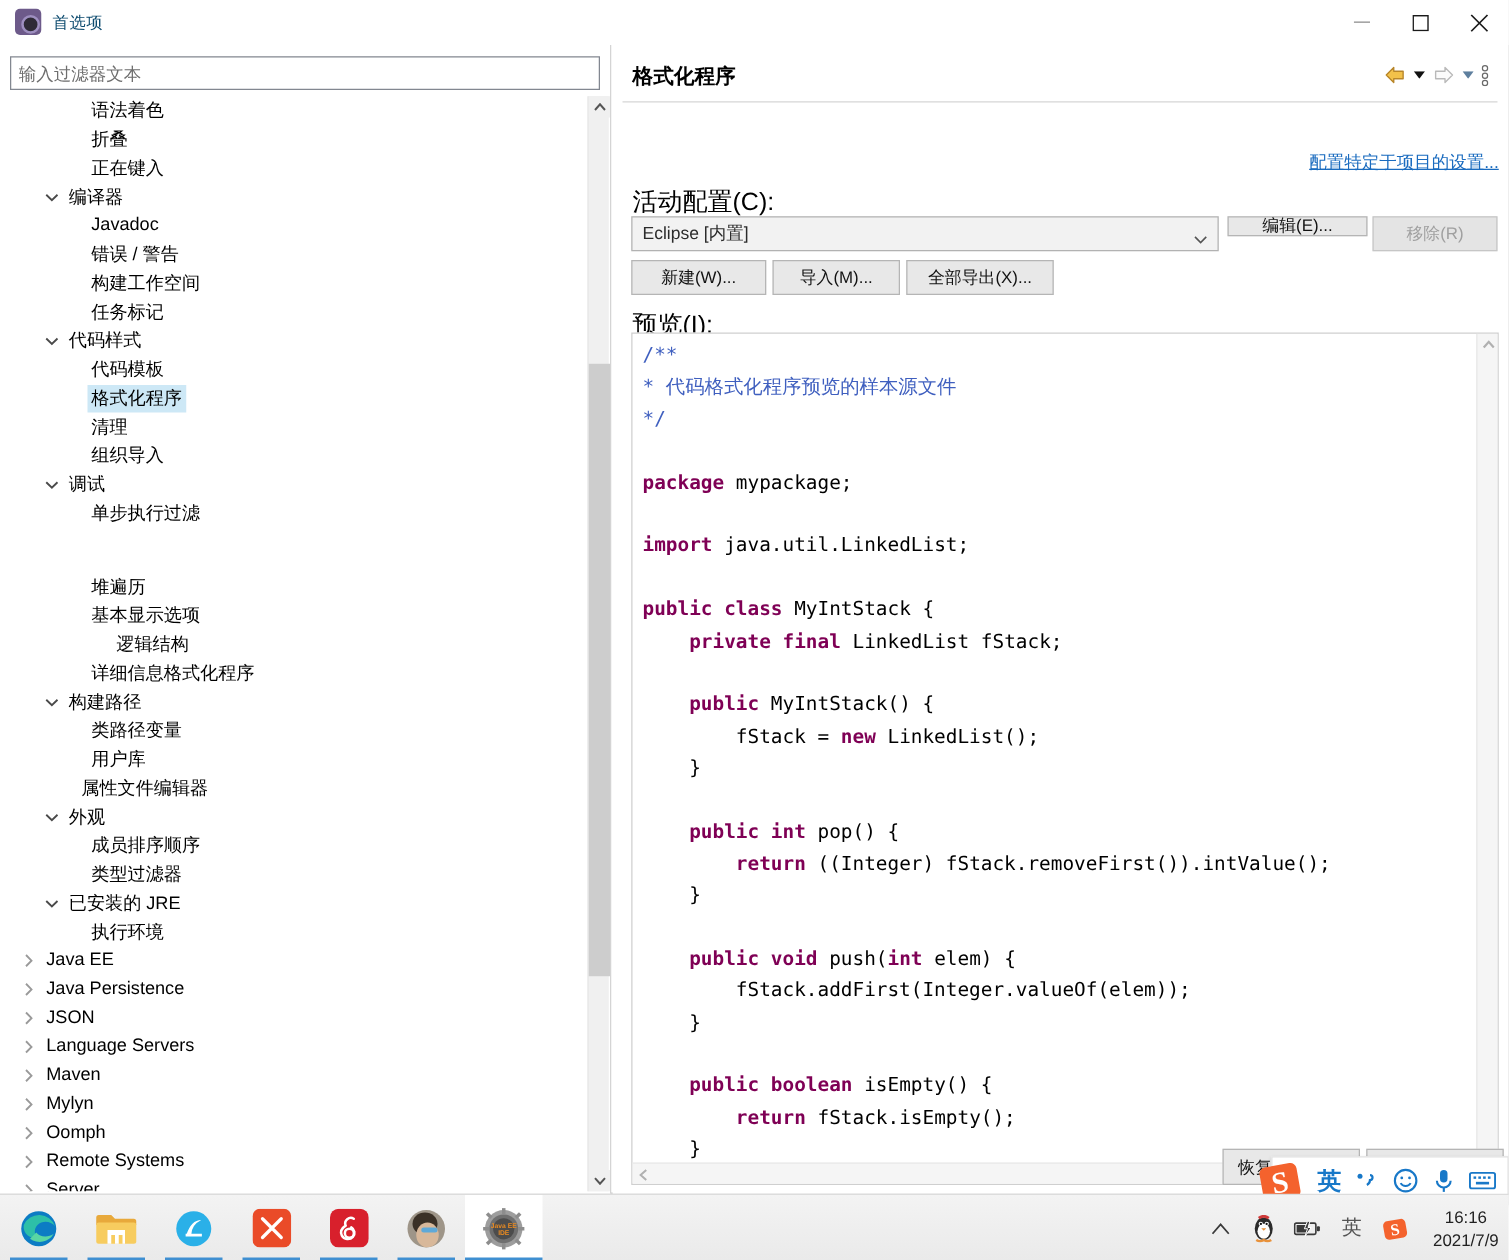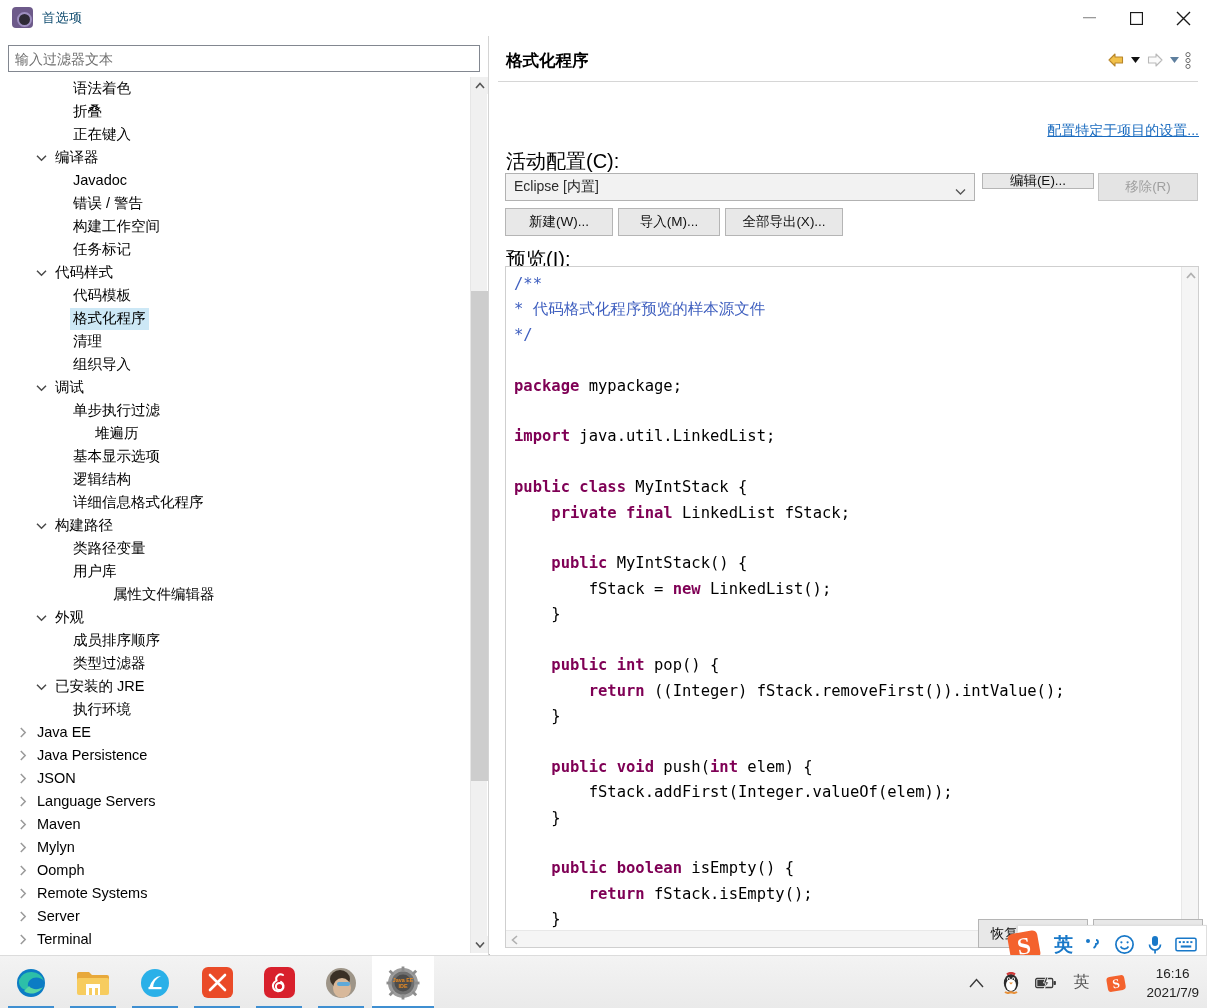--- a/index.html
+++ b/index.html
@@ -304,29 +304,29 @@
                 <svg width="11" height="8" viewBox="0 0 11 8">
                   <path d="M1 1.8 L5.5 6.2 L10 1.8" stroke="#4a4a4a" stroke-width="1.5" fill="none"></path>
                 </svg>
               </span>
               <span class="tree-label">调试</span>
             </div>
             <div class="tree-row" style="padding-left: 50px;">
               <span class="twisty"></span>
               <span class="tree-label">单步执行过滤</span>
             </div>
-            <div class="tree-row" style="padding-left: 72px;">
+            <div class="tree-row" style="padding-left: 50px; margin-top: 36px;">
               <span class="twisty"></span>
               <span class="tree-label">堆遍历</span>
             </div>
             <div class="tree-row" style="padding-left: 50px;">
               <span class="twisty"></span>
               <span class="tree-label">基本显示选项</span>
             </div>
-            <div class="tree-row" style="padding-left: 50px;">
+            <div class="tree-row" style="padding-left: 50px; gap: 20px;">
               <span class="twisty"></span>
               <span class="tree-label">逻辑结构</span>
             </div>
             <div class="tree-row" style="padding-left: 50px;">
               <span class="twisty"></span>
               <span class="tree-label">详细信息格式化程序</span>
             </div>
             <div class="tree-row" style="padding-left: 32px;">
               <span class="twisty">
                 <svg width="11" height="8" viewBox="0 0 11 8">
@@ -336,21 +336,21 @@
               <span class="tree-label">构建路径</span>
             </div>
             <div class="tree-row" style="padding-left: 50px;">
               <span class="twisty"></span>
               <span class="tree-label">类路径变量</span>
             </div>
             <div class="tree-row" style="padding-left: 50px; align-items: center;">
               <span class="twisty"></span>
               <span class="tree-label">用户库</span>
             </div>
-            <div class="tree-row" style="padding-left: 42px; margin-left: 48px;">
+            <div class="tree-row" style="padding-left: 42px;">
               <span class="twisty"></span>
               <span class="tree-label">属性文件编辑器</span>
             </div>
             <div class="tree-row" style="padding-left: 32px;">
               <span class="twisty">
                 <svg width="11" height="8" viewBox="0 0 11 8">
                   <path d="M1 1.8 L5.5 6.2 L10 1.8" stroke="#4a4a4a" stroke-width="1.5" fill="none"></path>
                 </svg>
               </span>
               <span class="tree-label">外观</span>

